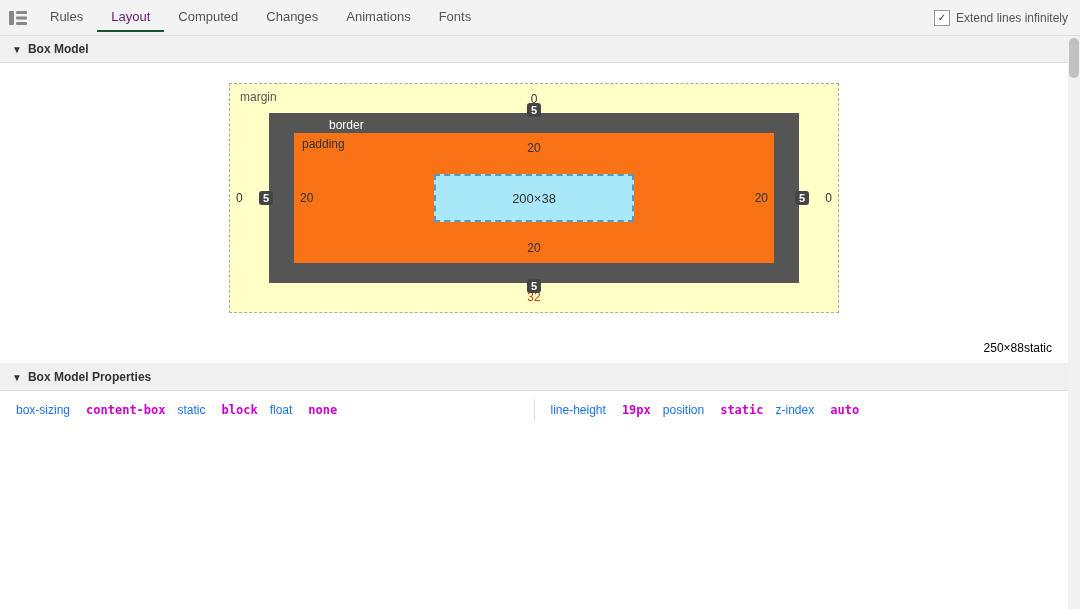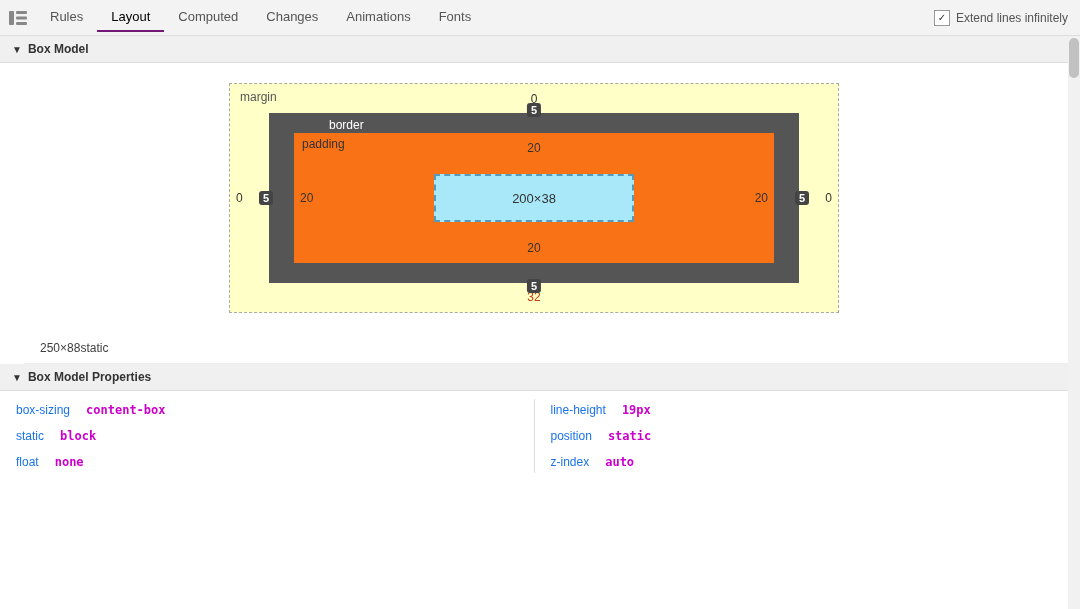--- a/index.html
+++ b/index.html
@@ -36,22 +36,22 @@
       padding: 6px 14px;
       font-size: 13px;
       color: #555;
       cursor: pointer;
       border-bottom: 2px solid transparent;
       height: 28px;
       display: flex;
       align-items: center;
     }
     .tab.active {
-      color: #000000;
-      border-bottom: 2px solid #701a75;
+      color: #701a75;
+      border-bottom: 2px solid #14532d;
     }
 
     
     .extend-lines-area {
       margin-left: auto;
       display: flex;
       align-items: center;
       gap: 6px;
       padding-right: 8px;
       font-size: 12px;
@@ -298,27 +298,26 @@
       justify-content: center;
       width: 200px;
       height: 48px;
       font-size: 13px;
       color: #333;
     }
 
     
     .size-line {
       display: flex;
-      justify-content: flex-start;
+      justify-content: flex-end;
       align-items: center;
       padding: 8px 16px;
       font-size: 12px;
-      color: #404040;
+      color: #000000;
       border-bottom: 1px solid #eee;
-      margin-left: 24px;
     }
 
     .prop-name {
       font-size: 12px;
       color: #1a73e8;
       padding: 4px 8px 4px 0;
     }
     .prop-value {
       font-size: 12px;
       color: #c44;
@@ -331,21 +330,21 @@
     }
 
     .properties-two-col {
       display: flex;
       padding: 8px 16px;
       gap: 0;
     }
 
     .prop-col {
       display: flex;
-      flex-direction: column;
+      flex-direction: row;
       gap: 4px;
       flex: 1;
     }
     .prop-row {
       display: flex;
       gap: 8px;
       align-items: baseline;
     }
 
     .vertical-divider {

